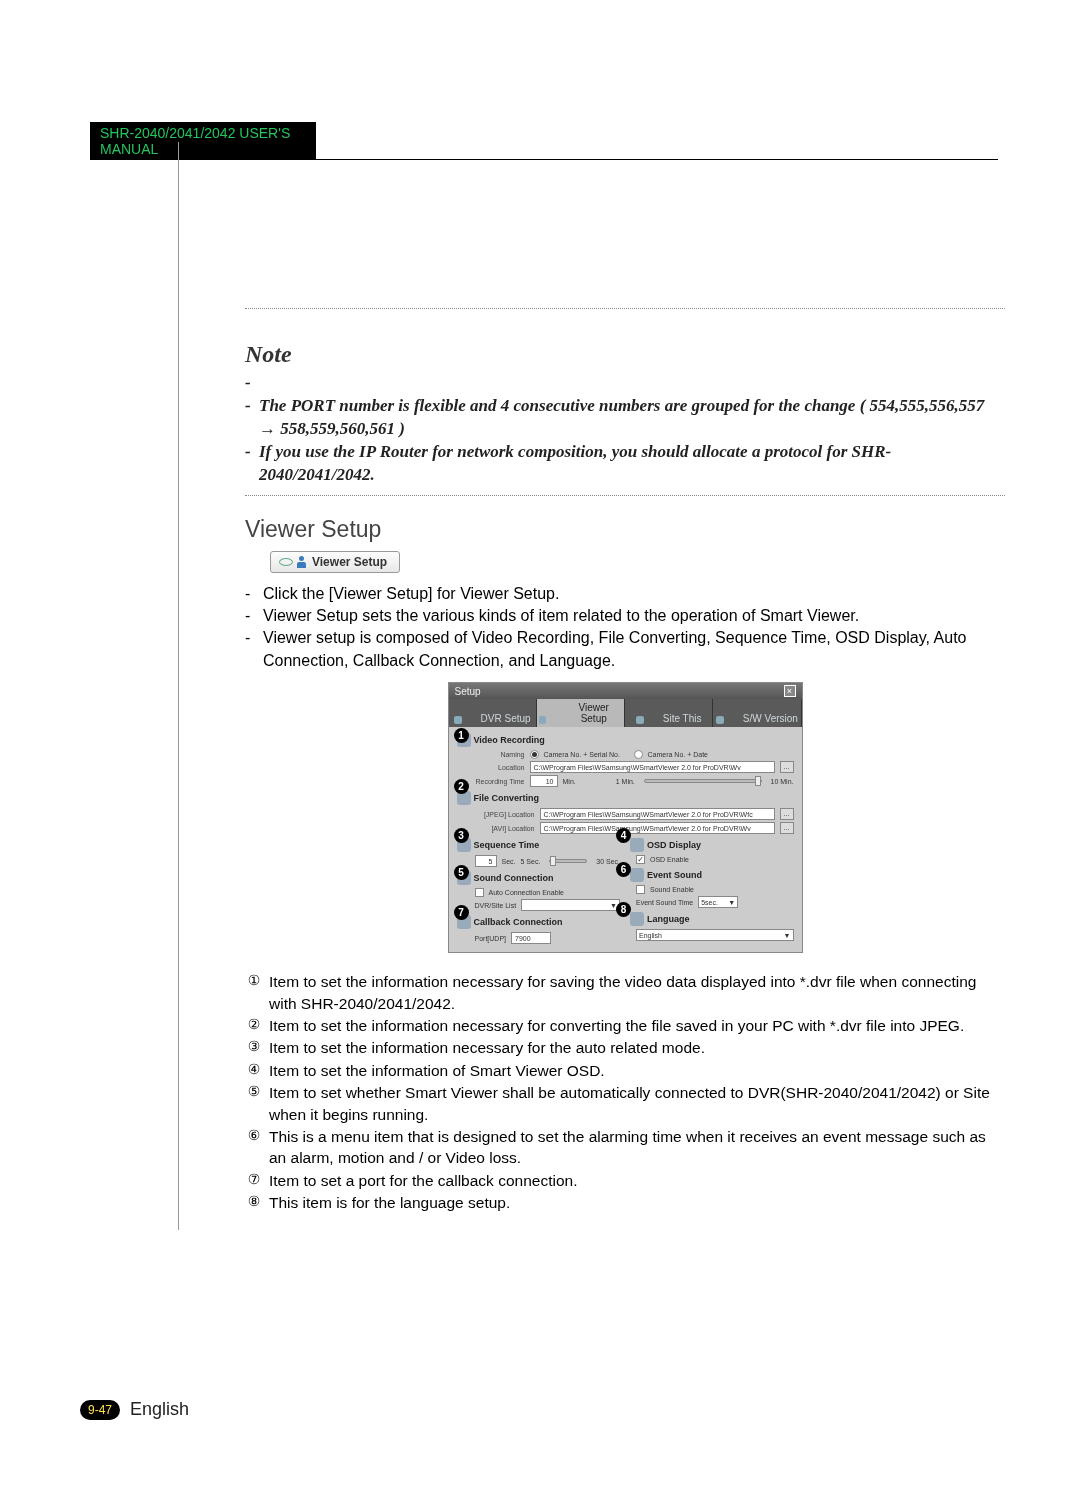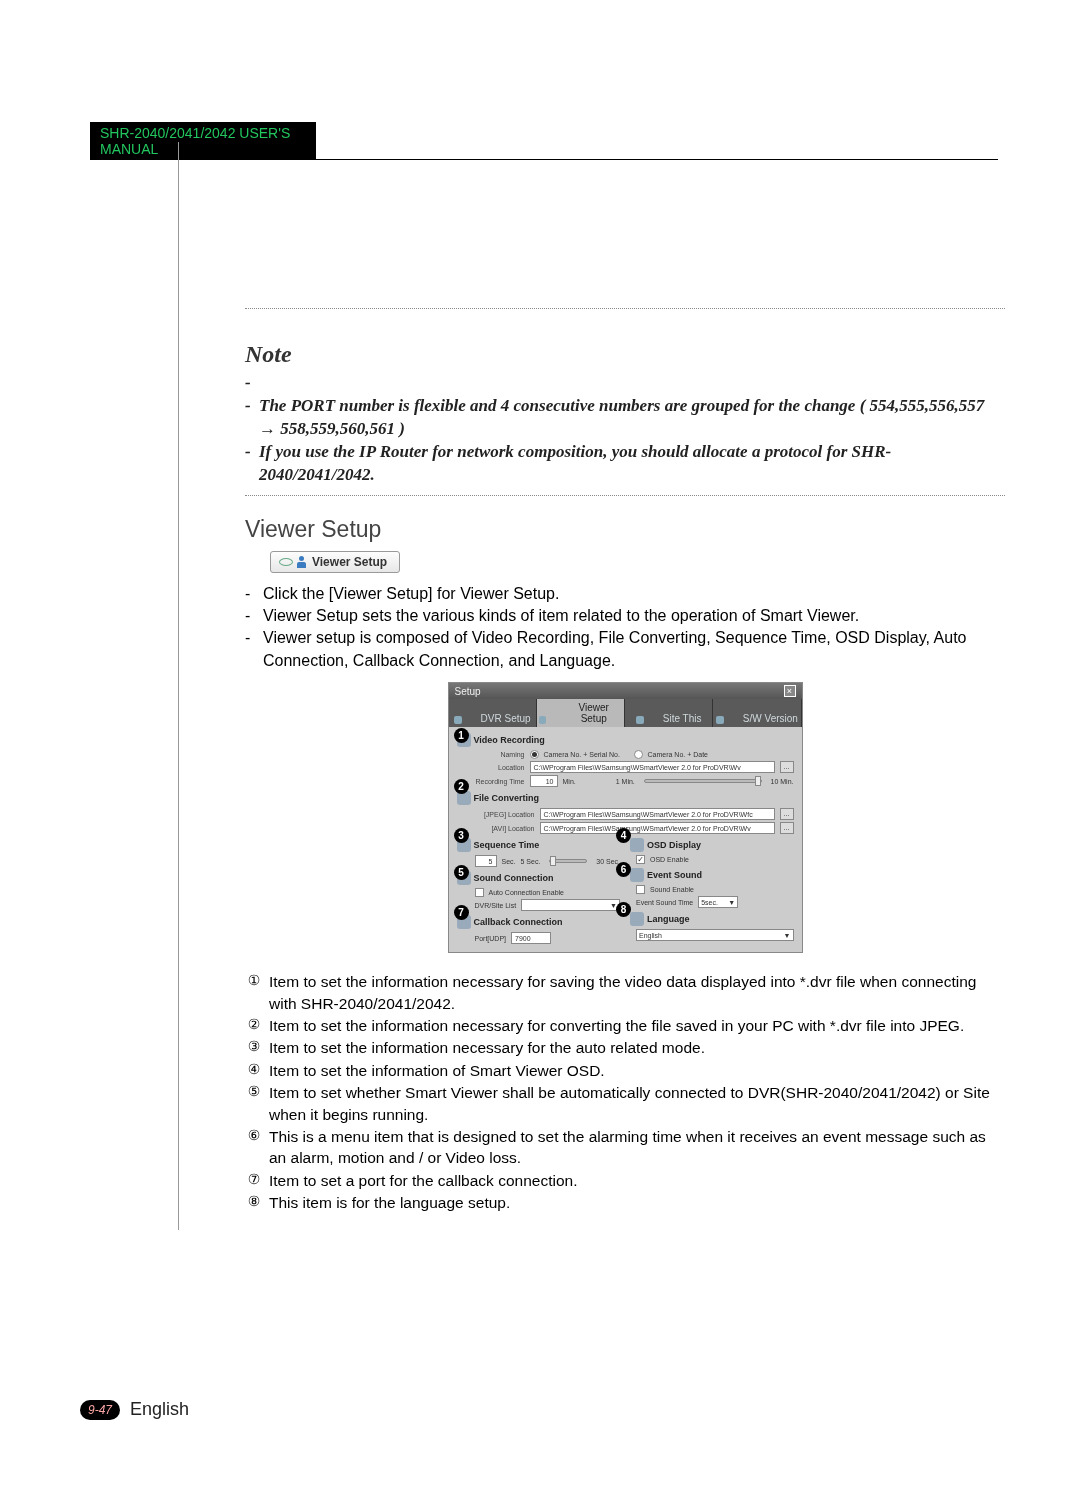--- a/index.html
+++ b/index.html
@@ -186,22 +186,22 @@
   }
   .desc-txt { flex:1; padding-left: 2px; }
 
   .footer {
     position: absolute;
     bottom: 70px;
     left: 80px;
     display:flex; align-items:center; gap:10px;
   }
   .page-badge {
-    background: #000; color:#fca5a5; border-radius: 10px;
-    padding: 3px 8px; font-size: 12px; font-style: italic;
+    background: #000; color:#fde047; border-radius: 10px;
+    padding: 3px 8px; font-size: 12px;
   }
   .footer-lang { font-size: 18px; color:#222; }
 </style>
 </head>
 <body>
 
 <div class="page">
 
   <div class="header-bar">
     <div class="header-black">SHR-2040/2041/2042 USER'S MANUAL</div>

